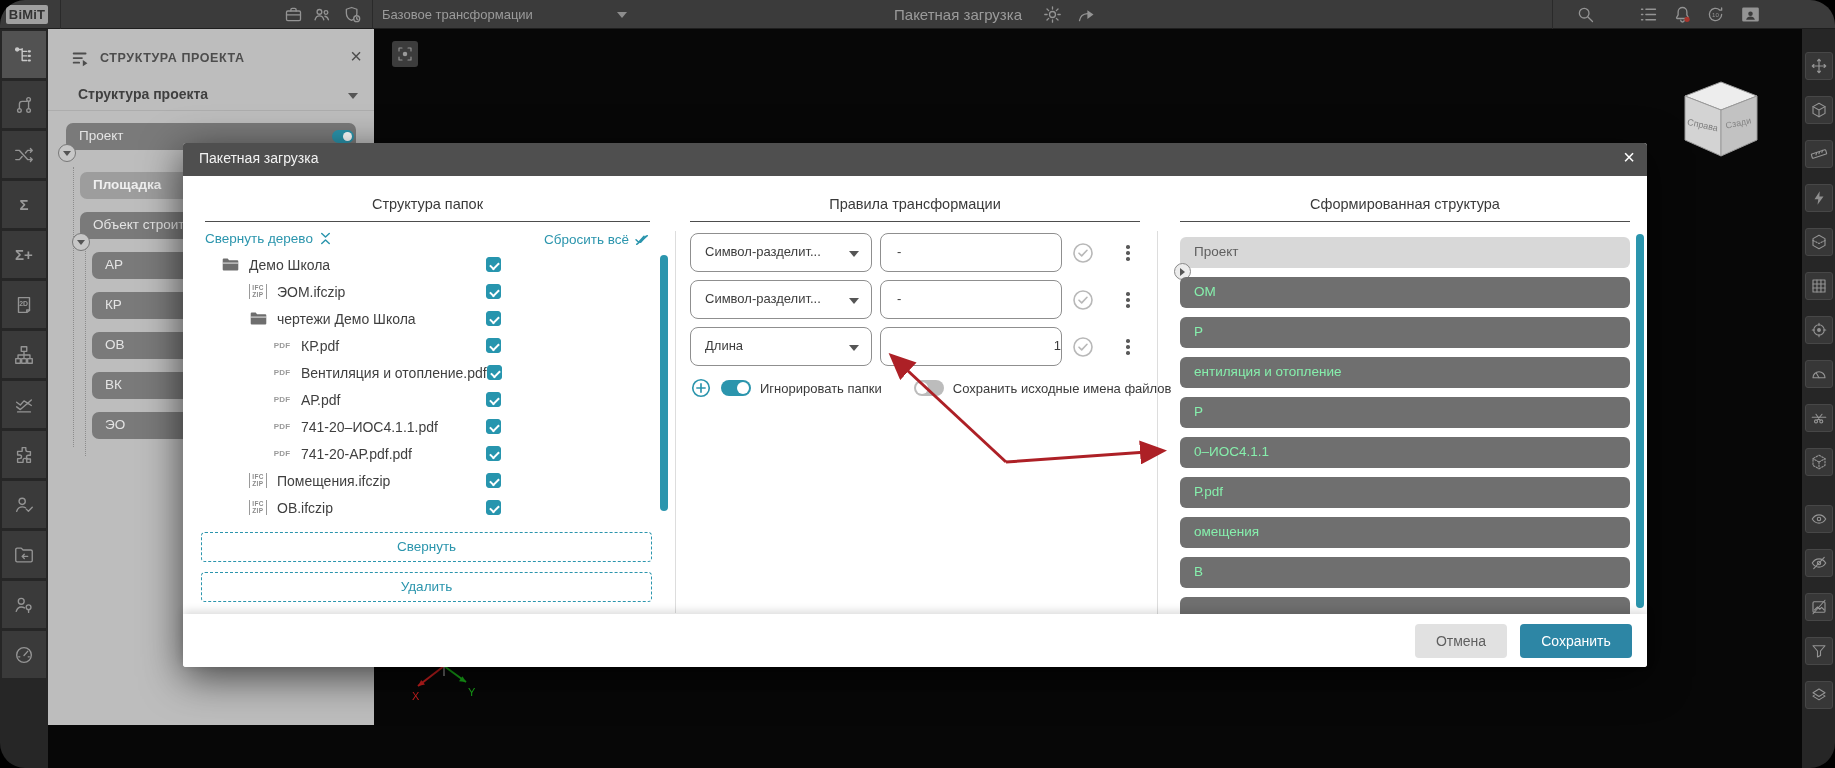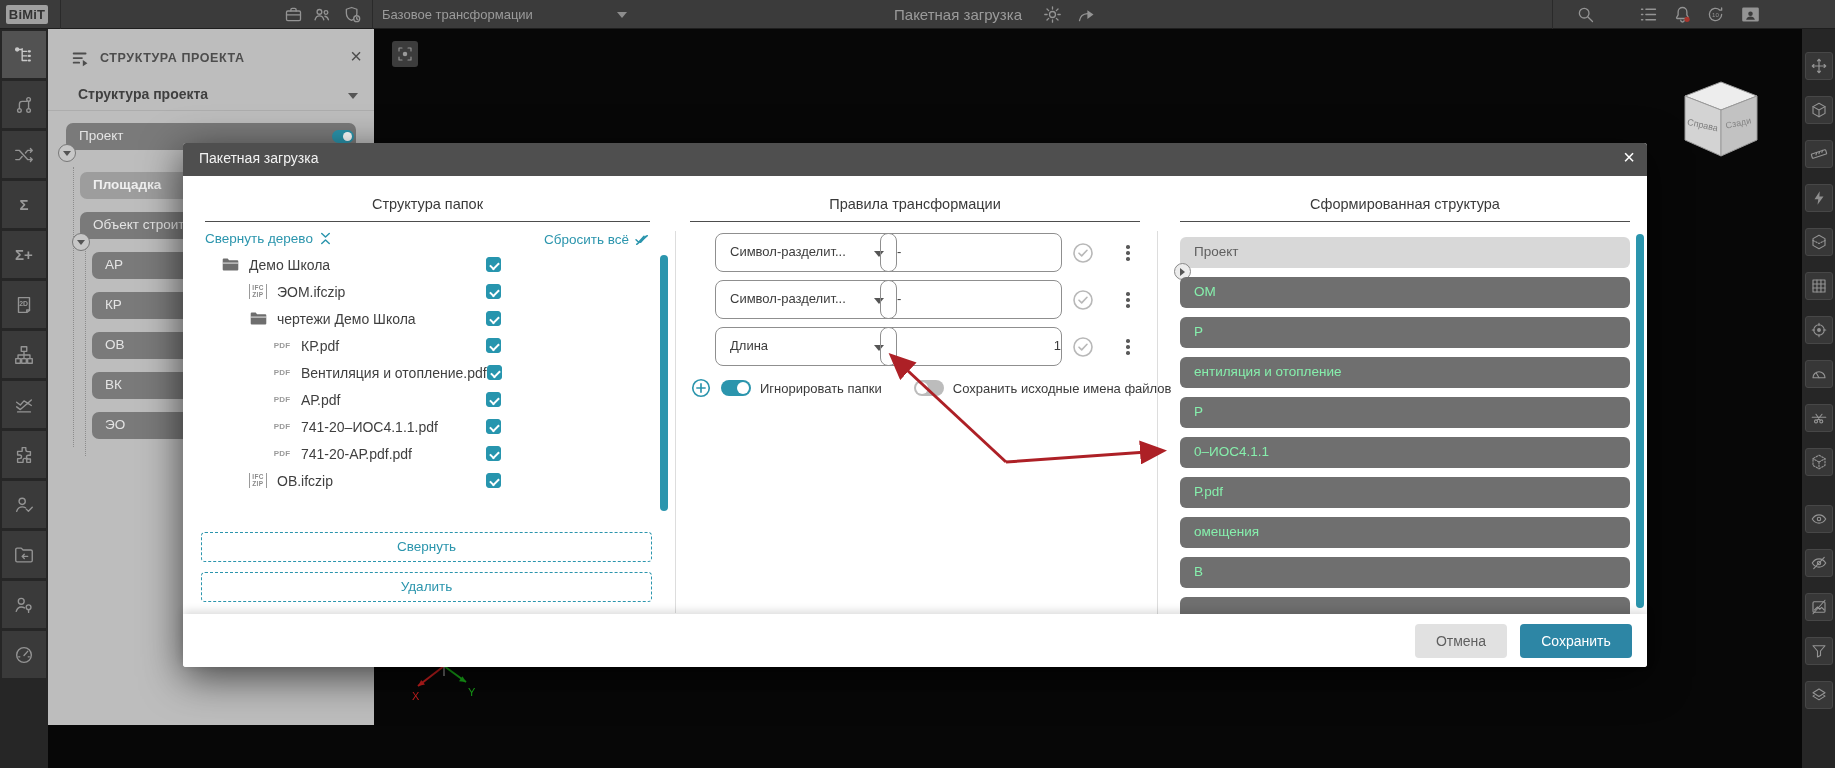--- a/index.html
+++ b/index.html
@@ -1,18 +1,18 @@
 <!DOCTYPE html>
 <html><head>
 <meta charset="utf-8">
 <style>
   * { margin:0; padding:0; box-sizing:border-box; }
   html,body { background:#000; }
   body { font-family:"Liberation Sans", sans-serif; }
-  #stage { position:relative; width:1835px; height:768px; overflow:hidden; background:#070707; }
+  #stage { position:relative; width:1835px; height:768px; overflow:hidden; background:#070707;border-radius:25px; }
 
   
   .topbar { position:absolute; left:0; top:0; width:1835px; height:29px; background:#3b3b3b; border-bottom:1px solid #1e1e1e; z-index:6; }
   .logo { position:absolute; left:6px; top:5px; width:42px; height:19px; background:#a0a0a0; border-radius:2px; color:#333; font-weight:bold; font-size:13px; text-align:center; line-height:19px; letter-spacing:.2px; }
   .tb-ic { position:absolute; top:4px; width:21px; height:21px; }
   .tb-div { position:absolute; top:0; width:1px; height:29px; background:#2a2a2a; }
   .tb-text { position:absolute; top:0; height:29px; line-height:29px; color:#9b9b9b; font-size:13px; white-space:nowrap; }
   .caret { width:0; height:0; border-left:5px solid transparent; border-right:5px solid transparent; border-top:6px solid #8d8d8d; position:absolute; }
 
   .ic { stroke:#949494; fill:none; stroke-width:1.5; stroke-linecap:round; stroke-linejoin:round; }
@@ -84,21 +84,21 @@
   .type-pdf .icon-pdf { display:block; }
   .fname { font-size:14px; color:#3f3f3f; margin-left:4px; white-space:nowrap; }
   .cb { margin-left:auto; margin-right:2px; width:15px; height:15px; border-radius:3px; border:1.5px solid #9a9a9a; position:relative; flex:none; cursor:pointer; }
   .checked-true .cb { background:#2795ae; border-color:#2795ae; }
   .checked-true .cb::after { content:""; position:absolute; left:3px; top:4px; width:7px; height:4px; border-left:2px solid #fff; border-bottom:2px solid #fff; transform:rotate(-45deg); }
 
   .scrollbar { position:absolute; width:8px; background:#2b95ad; border-radius:4px; }
 
   .dash-btn { position:absolute; left:18px; width:451px; height:30px; border:1.5px dashed #2b95ad; border-radius:4px; color:#2b95ad; font-size:13.5px; text-align:center; line-height:28px; cursor:pointer; background:#fff; }
 
-  .rule-dd { position:absolute; left:507px; width:182px; height:39px; border:1.5px solid #8f8f8f; border-radius:8px; cursor:pointer;margin-left:25px; }
+  .rule-dd { position:absolute; left:507px; width:182px; height:39px; border:1.5px solid #8f8f8f; border-radius:8px; cursor:pointer; }
   .rule-dd-label { position:absolute; left:14px; top:10px; font-size:13px; color:#3c3c3c; white-space:nowrap; }
   .rule-caret { right:12px; top:17px; border-top-color:#555; }
   .rule-in { position:absolute; left:697px; width:182px; height:39px; border:1.5px solid #8f8f8f; border-radius:8px; font-size:13px; color:#3c3c3c; padding:10px 0 0 16px; }
   .rule-ok { position:absolute; left:888px; width:24px; height:24px; }
   .kebab { position:absolute; left:938px; width:14px; height:24px; cursor:pointer; display:flex; flex-direction:column; align-items:center; justify-content:center; gap:2.5px; }
   .kebab i { width:3.5px; height:3.5px; border-radius:50%; background:#5a5a5a; }
 
   .tog-row { position:absolute; left:507px; top:232px; height:26px; display:flex; align-items:center; gap:9px; }
   .plus-c { width:22px; height:22px; flex:none; }
   .switch { width:30px; height:16px; border-radius:8px; position:relative; flex:none; cursor:pointer; }
@@ -635,20 +635,32 @@
 
         <div class="ftree-row type-pdf depth-2 checked-true">
           <span class="ficon">
 
             <span class="icon-pdf">PDF</span>
           </span>
           <span class="fname">741-20-АР.pdf.pdf</span>
           <span class="cb"></span>
         </div>
 
+        <div class="ftree-row type-ifczip depth-1 checked-true">
+          <span class="ficon">
+
+            <span class="icon-ifc">
+              <span>IFC</span>
+              <span>ZIP</span>
+            </span>
+
+          </span>
+          <span class="fname">Помещения.ifczip</span>
+          <span class="cb"></span>
+        </div>
 
         <div class="ftree-row type-ifczip depth-1 checked-true">
           <span class="ficon">
 
             <span class="icon-ifc">
               <span>IFC</span>
               <span>ZIP</span>
             </span>
 
           </span>

